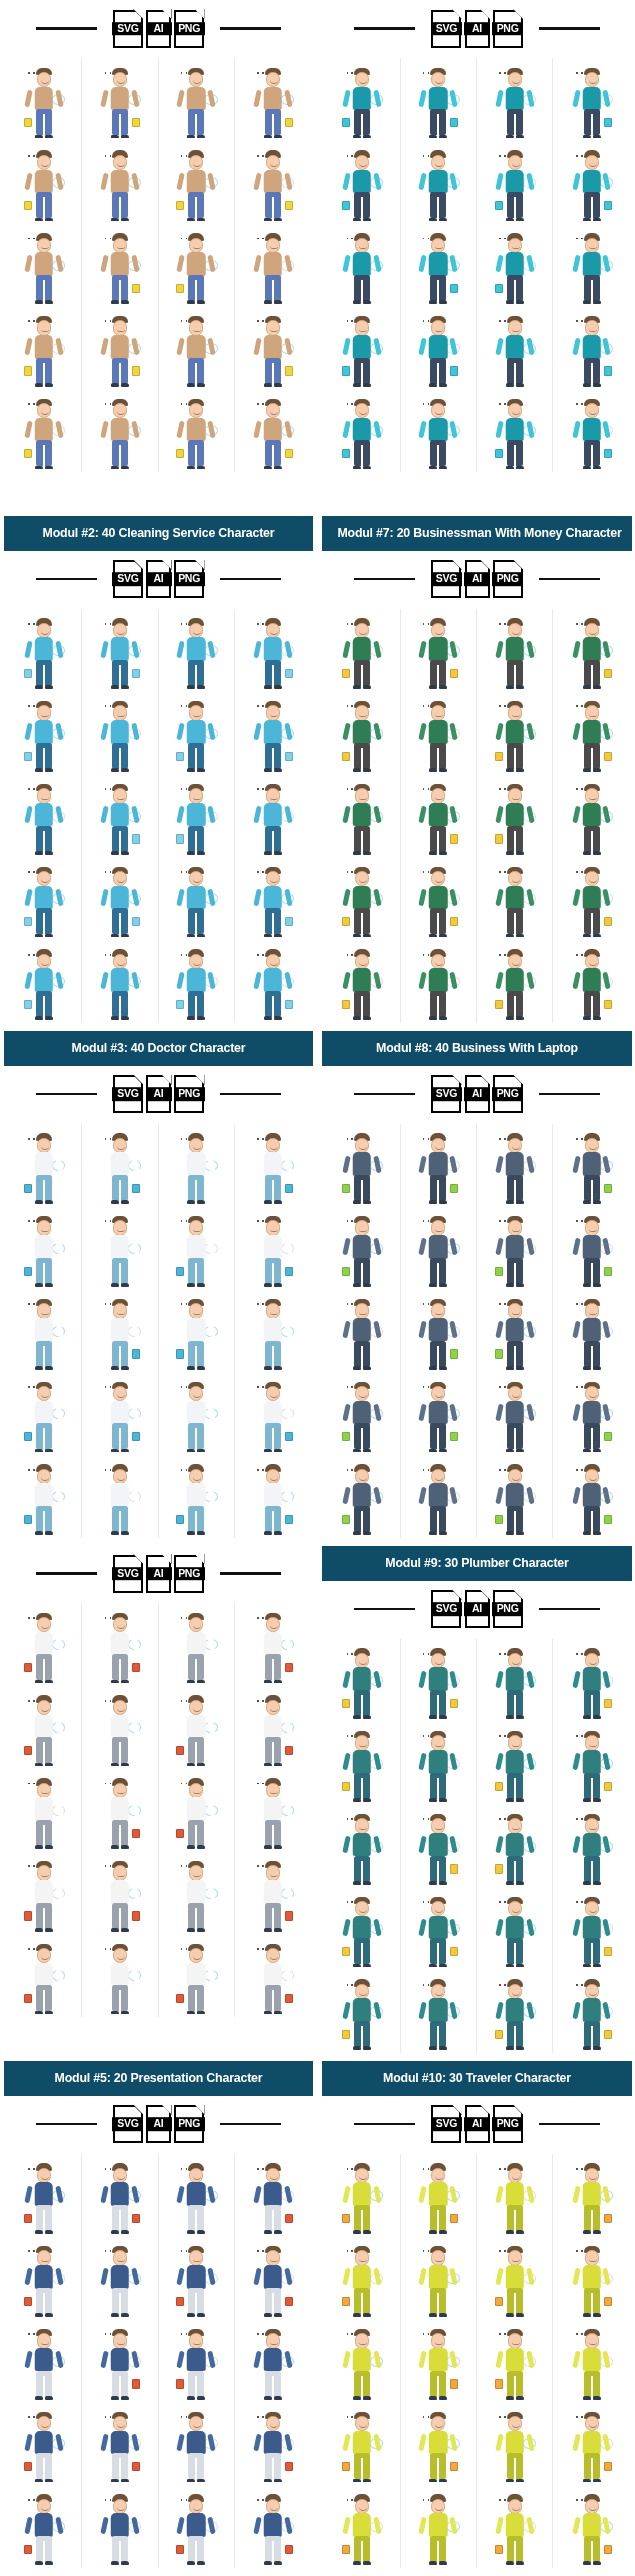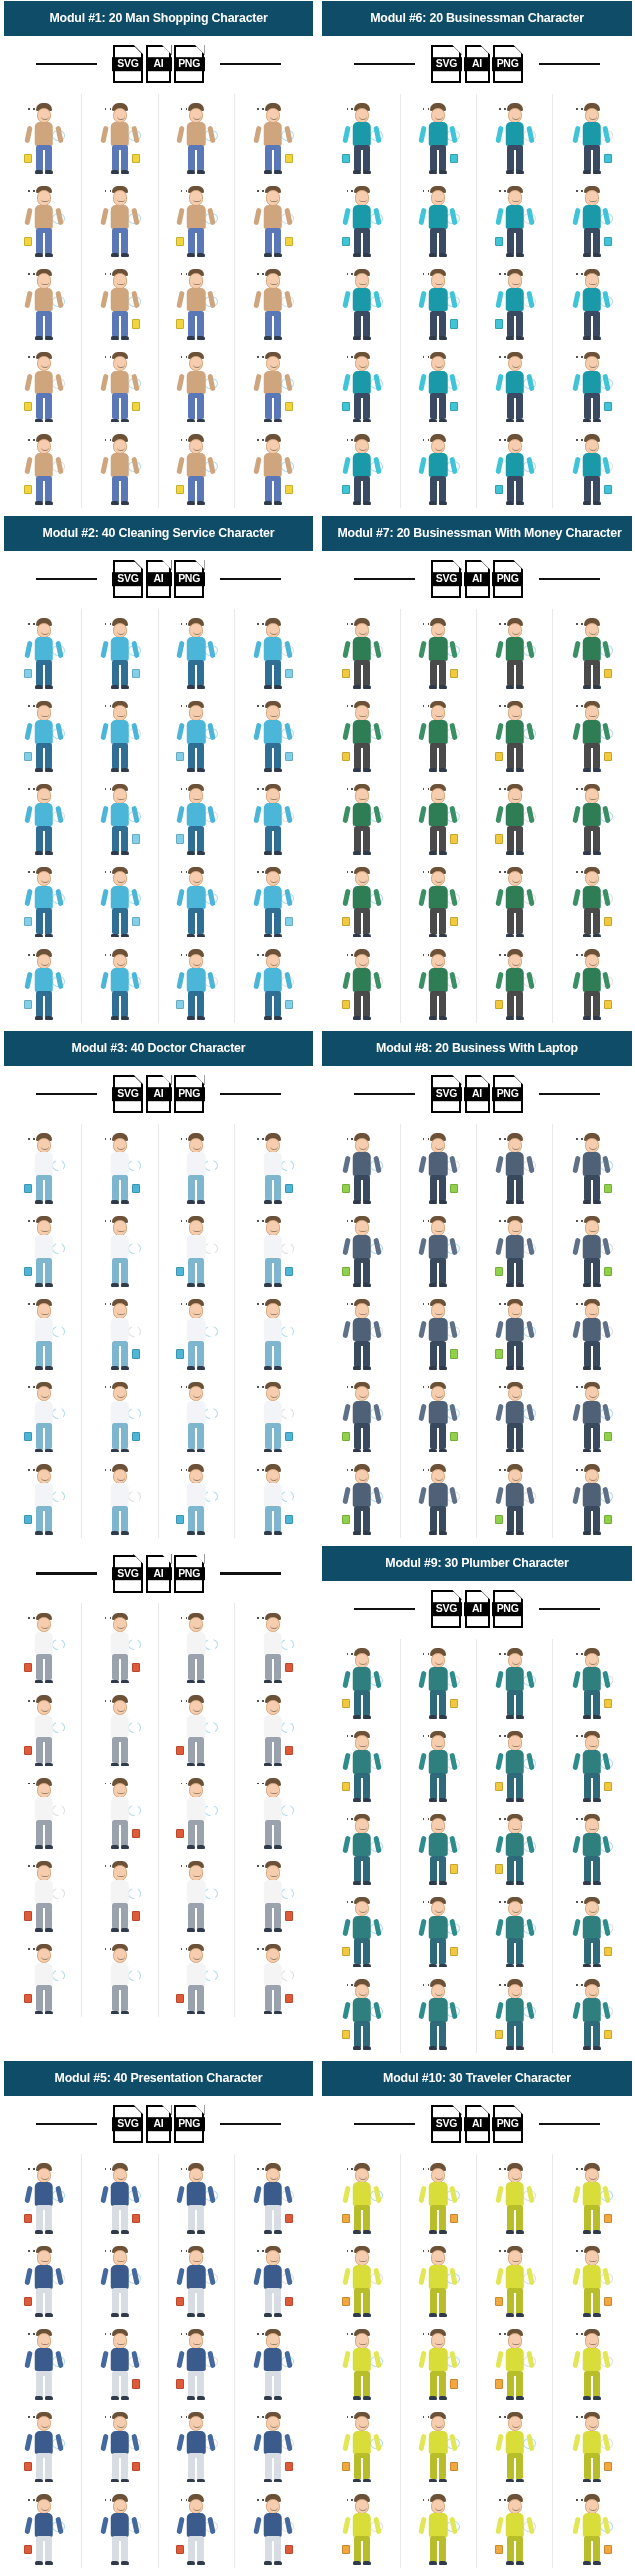--- a/index.html
+++ b/index.html
@@ -220,23 +220,20 @@
   .module-sep {
     border-right: 1.9px solid #ffffff;
   }
 </style>
 </head>
 <body>
 
 <div id="page">
   <div class="grid" id="grid">
       <div class="module module-sep">
-        <div class="module-header">
-          <div class="module-title">Modul #1: 20 Man Shopping Character</div>
-        </div>
         <div class="format-strip">
           <div class="rule left"></div>
           <div class="badges">
             <div class="file-badge">
               <span class="corner"></span>
               <span class="corner2"></span>
               <span class="label">SVG</span>
             </div>
             <div class="file-badge ai">
               <span class="corner"></span>
@@ -562,23 +559,20 @@
               <div class="arm r" style="background:#cfa57e;"></div>
               <div class="legs" style="background:#5a78b8;"></div>
               <div class="shoe l"></div>
               <div class="shoe r"></div>
               <div class="prop" style="width:8px;height:9.3px;background:#f2d53c;bottom:11px;right:-1.2px;border:0.6px solid rgba(0,0,0,.18);"></div>
             </div>
           </div>
         </div>
       </div>
       <div class="module">
-        <div class="module-header">
-          <div class="module-title">Modul #6: 20 Businessman Character</div>
-        </div>
         <div class="format-strip">
           <div class="rule left"></div>
           <div class="badges">
             <div class="file-badge">
               <span class="corner"></span>
               <span class="corner2"></span>
               <span class="label">SVG</span>
             </div>
             <div class="file-badge ai">
               <span class="corner"></span>
@@ -1931,21 +1925,21 @@
               <div class="legs" style="background:#7fb6cf;"></div>
               <div class="shoe l"></div>
               <div class="shoe r"></div>
               <div class="prop" style="width:8px;height:9.3px;background:#4bb6d8;bottom:11px;right:-1.2px;border:0.6px solid rgba(0,0,0,.18);"></div>
             </div>
           </div>
         </div>
       </div>
       <div class="module">
         <div class="module-header">
-          <div class="module-title">Modul #8: 20 Business With Laptop</div>
+          <div class="module-title">Modul #8: 40 Business With Laptop</div>
         </div>
         <div class="format-strip">
           <div class="rule left"></div>
           <div class="badges">
             <div class="file-badge">
               <span class="corner"></span>
               <span class="corner2"></span>
               <span class="label">SVG</span>
             </div>
             <div class="file-badge ai">
@@ -2954,21 +2948,21 @@
               <div class="legs" style="background:#2f6a7a;"></div>
               <div class="shoe l"></div>
               <div class="shoe r"></div>
               <div class="prop" style="width:8px;height:9.3px;background:#f2c83c;bottom:11px;right:-1.2px;border:0.6px solid rgba(0,0,0,.18);"></div>
             </div>
           </div>
         </div>
       </div>
       <div class="module module-sep">
         <div class="module-header">
-          <div class="module-title">Modul #5: 40 Presentation Character</div>
+          <div class="module-title">Modul #5: 20 Presentation Character</div>
         </div>
         <div class="format-strip">
           <div class="rule left"></div>
           <div class="badges">
             <div class="file-badge">
               <span class="corner"></span>
               <span class="corner2"></span>
               <span class="label">SVG</span>
             </div>
             <div class="file-badge ai">

